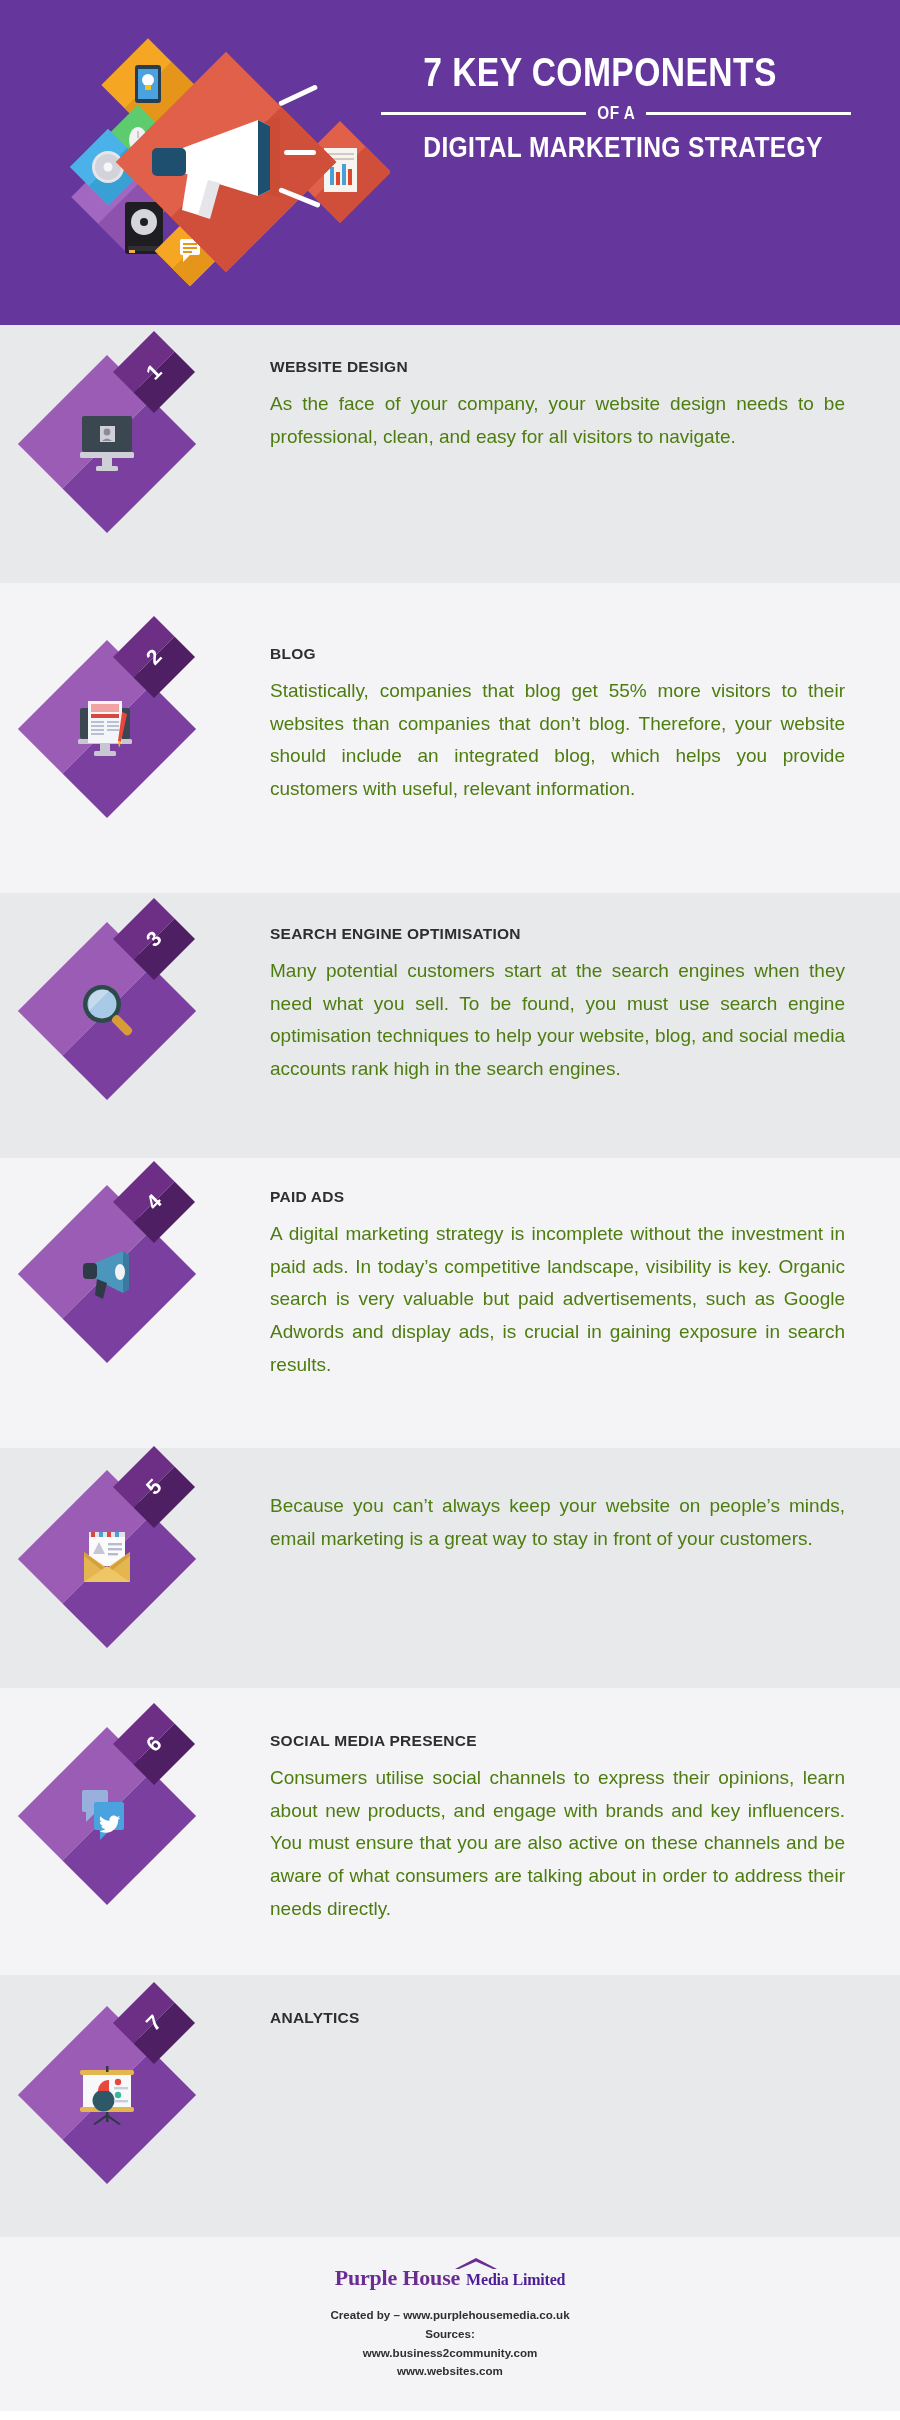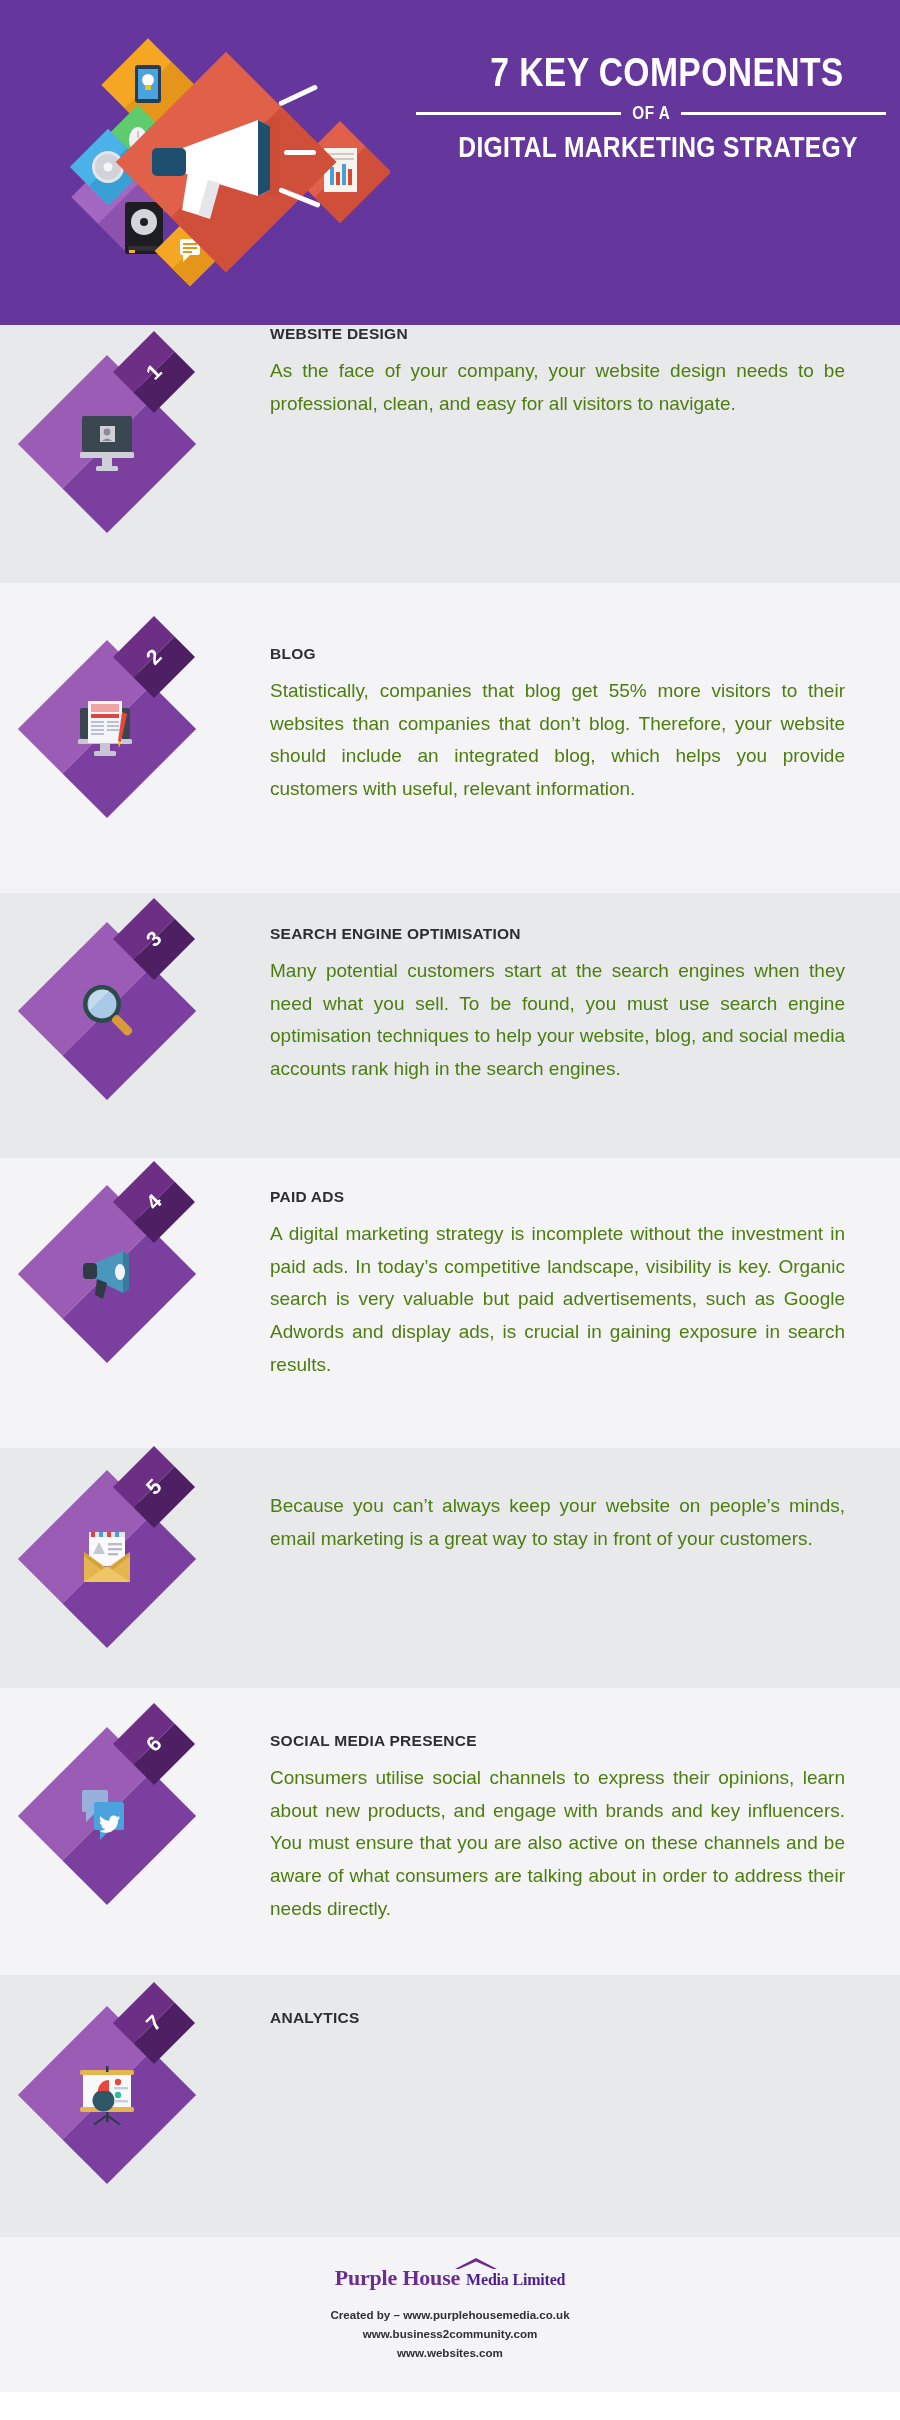--- a/index.html
+++ b/index.html
@@ -34,24 +34,24 @@
     position: absolute;
     left: 30px;
     top: 22px;
     width: 360px;
     height: 280px;
   }
 
   
   .header-title-wrap {
     position: absolute;
-    left: 416px;
+    left: 381px;
     top: 52px;
     width: 470px;
-    text-align: right;
+    text-align: left;
   }
 
   .title-main {
     font-family: "Liberation Sans Narrow", "Liberation Sans", sans-serif;
     font-weight: 700;
     font-size: 41px;
     line-height: 1.02;
     letter-spacing: 0.5px;
     color: #ffffff;
     transform: scaleX(0.82);
@@ -358,21 +358,21 @@
             <rect x="20" y="52" width="22" height="5" rx="1.5" fill="#cfcfd8"></rect>
           </svg>
         </div>
       </div>
       <div class="badge-diamond" style="left:125px; top:18px;">
         <div class="badge-half-l"></div>
         <div class="badge-half-r"></div>
       </div>
       <div class="badge-num" style="left:125px; top:18px;">1</div>
     </div>
-    <div class="text-col" style="">
+    <div class="text-col" style="padding-top:33px;">
       <div class="sec-title">WEBSITE DESIGN</div>
       <div class="sec-body">As the face of your company, your website design needs to be professional, clean, and easy for all visitors to navigate.</div>
     </div>
   </div>
 
   <div class="section bg-light" style="height:310px;">
     <div class="icon-col">
       <div class="big-diamond" style="left:44px; top:83px;">
         <div class="bd-half-l"></div>
         <div class="bd-half-r"></div>
@@ -559,18 +559,19 @@
 
   <div class="footer">
     <div class="logo-row">
       <span class="logo-purple">Purple House</span>
       <span class="logo-grey">Media Limited</span>
       <svg class="logo-roof" viewBox="0 0 46 14">
         <path d="M2 13 L23 2 L44 13 L40 13 L23 5.5 L6 13 Z" fill="#6b2d91"></path>
       </svg>
     </div>
     <div class="foot-line">Created by – www.purplehousemedia.co.uk</div>
+    <div class="foot-line">Sources:</div>
     <div class="foot-line">www.business2community.com</div>
     <div class="foot-line">www.websites.com</div>
   </div>
 
   <div class="bottom-strip"></div>
 </div>
 
 </body></html>

